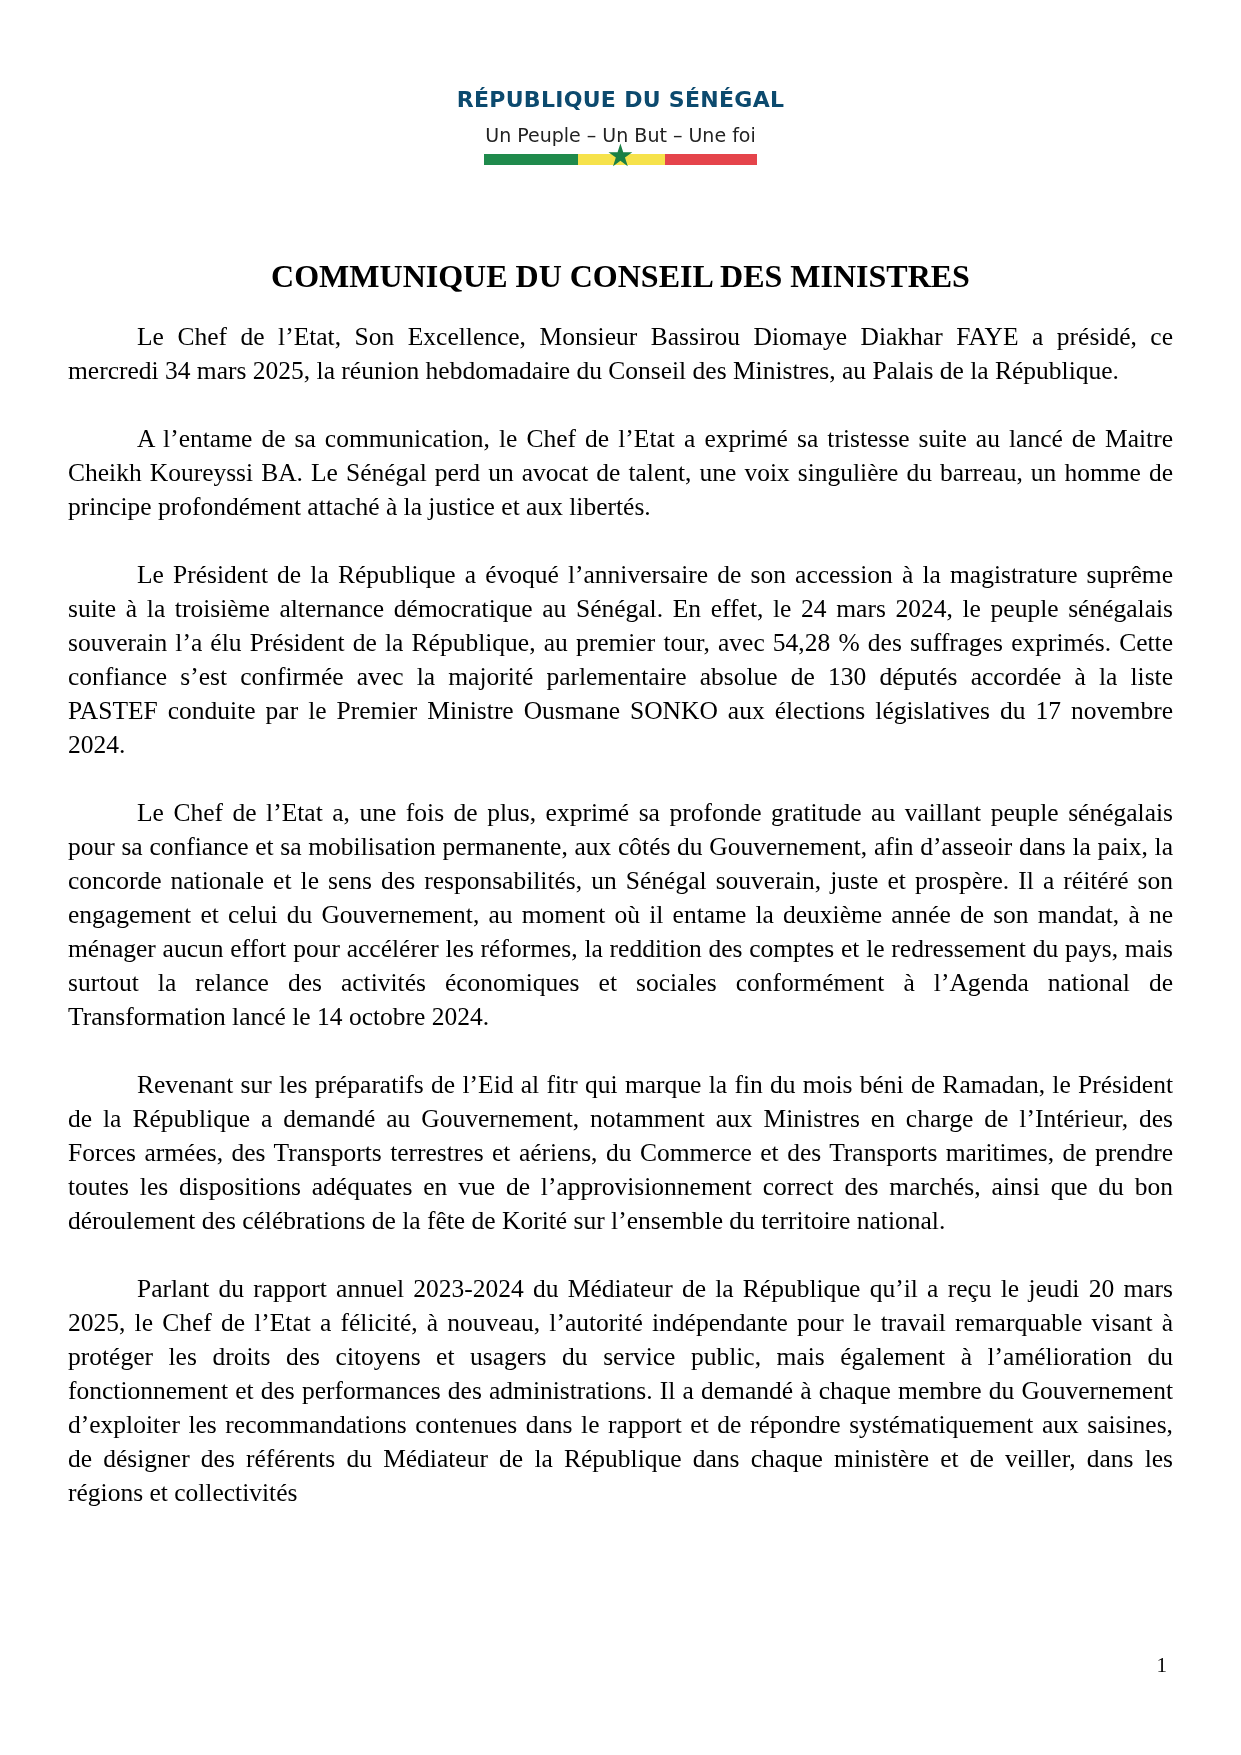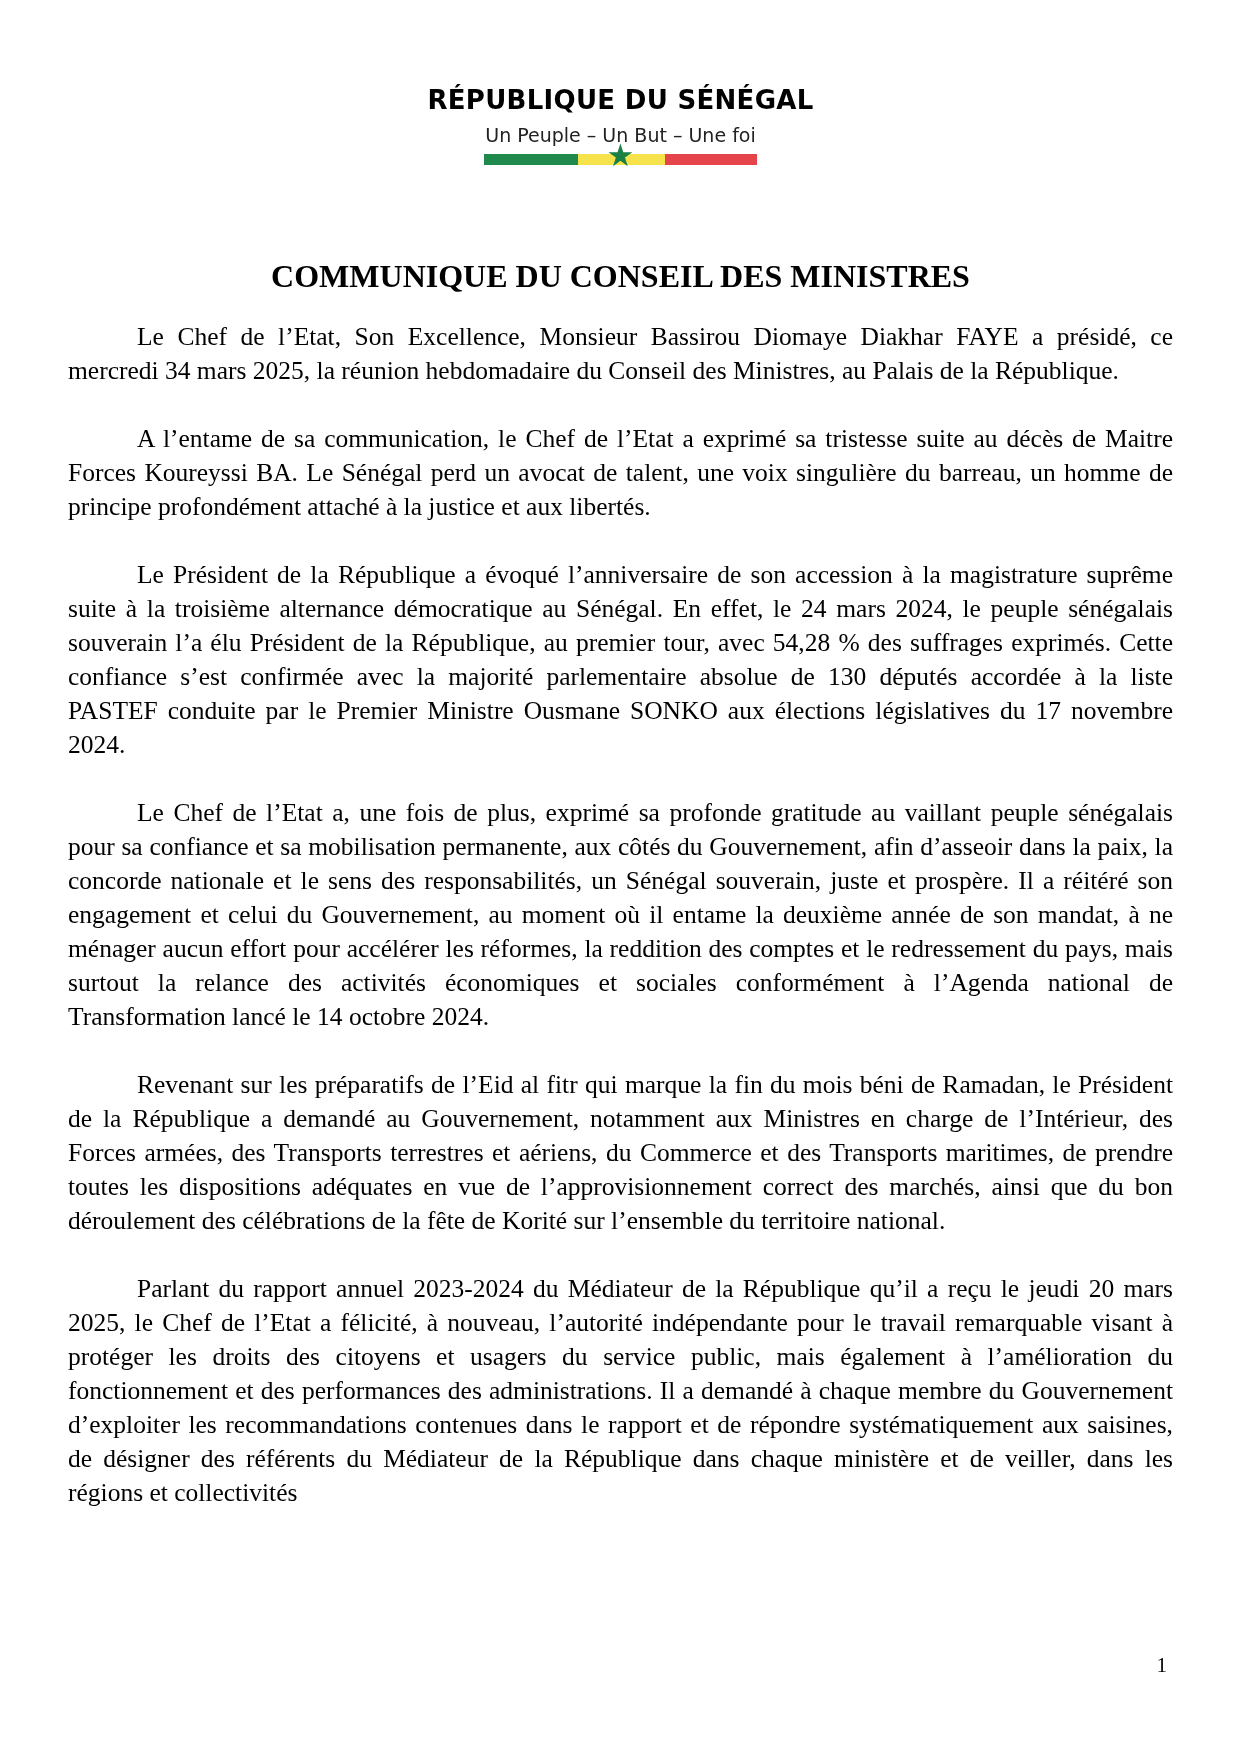--- a/index.html
+++ b/index.html
@@ -17,23 +17,23 @@
     color: #000000;
   }
   
   .header {
     padding-top: 86px;
     text-align: center;
   }
   .country-name {
     font-family: "DejaVu Sans", "Liberation Sans", sans-serif;
     font-weight: 800;
-    font-size: 26px;
+    font-size: 22px;
     letter-spacing: 0.3px;
-    color: #000000;
+    color: #0c4a6e;
     line-height: 28px;
   }
   .motto {
     font-family: "DejaVu Sans", "Liberation Sans", sans-serif;
     font-weight: 400;
     font-size: 19px;
     color: #222222;
     margin-top: 9px;
     line-height: 24px;
   }
@@ -99,21 +99,21 @@
       <div class="flag-star" style="color: rgb(26, 128, 69);">★</div>
     </div>
   </div>
 
   <div class="doc-title">
     <div>COMMUNIQUE DU CONSEIL DES MINISTRES</div>
   </div>
 
   <div class="doc-body">
     <p>Le Chef de l’Etat, Son Excellence, Monsieur Bassirou Diomaye Diakhar FAYE a présidé, ce mercredi 34 mars 2025, la réunion hebdomadaire du Conseil des Ministres, au Palais de la République.</p>
-    <p>A l’entame de sa communication, le Chef de l’Etat a exprimé sa tristesse suite au décès de Maitre Forces Koureyssi BA. Le Sénégal perd un avocat de talent, une voix singulière du barreau, un homme de principe profondément attaché à la justice et aux libertés.</p>
+    <p>A l’entame de sa communication, le Chef de l’Etat a exprimé sa tristesse suite au lancé de Maitre Cheikh Koureyssi BA. Le Sénégal perd un avocat de talent, une voix singulière du barreau, un homme de principe profondément attaché à la justice et aux libertés.</p>
     <p>Le Président de la République a évoqué l’anniversaire de son accession à la magistrature suprême suite à la troisième alternance démocratique au Sénégal. En effet, le 24 mars 2024, le peuple sénégalais souverain l’a élu Président de la République, au premier tour, avec 54,28 % des suffrages exprimés. Cette confiance s’est confirmée avec la majorité parlementaire absolue de 130 députés accordée à la liste PASTEF conduite par le Premier Ministre Ousmane SONKO aux élections législatives du 17 novembre 2024.</p>
     <p>Le Chef de l’Etat a, une fois de plus, exprimé sa profonde gratitude au vaillant peuple sénégalais pour sa confiance et sa mobilisation permanente, aux côtés du Gouvernement, afin d’asseoir dans la paix, la concorde nationale et le sens des responsabilités, un Sénégal souverain, juste et prospère. Il a réitéré son engagement et celui du Gouvernement, au moment où il entame la deuxième année de son mandat, à ne ménager aucun effort pour accélérer les réformes, la reddition des comptes et le redressement du pays, mais surtout la relance des activités économiques et sociales conformément à l’Agenda national de Transformation lancé le 14 octobre 2024.</p>
     <p>Revenant sur les préparatifs de l’Eid al fitr qui marque la fin du mois béni de Ramadan, le Président de la République a demandé au Gouvernement, notamment aux Ministres en charge de l’Intérieur, des Forces armées, des Transports terrestres et aériens, du Commerce et des Transports maritimes, de prendre toutes les dispositions adéquates en vue de l’approvisionnement correct des marchés, ainsi que du bon déroulement des célébrations de la fête de Korité sur l’ensemble du territoire national.</p>
     <p>Parlant du rapport annuel 2023-2024 du Médiateur de la République qu’il a reçu le jeudi 20 mars 2025, le Chef de l’Etat a félicité, à nouveau, l’autorité indépendante pour le travail remarquable visant à protéger les droits des citoyens et usagers du service public, mais également à l’amélioration du fonctionnement et des performances des administrations. Il a demandé à chaque membre du Gouvernement d’exploiter les recommandations contenues dans le rapport et de répondre systématiquement aux saisines, de désigner des référents du Médiateur de la République dans chaque ministère et de veiller, dans les régions et collectivités</p>
   </div>
 
   <div class="page-number">1</div>
 
 </div>
 

